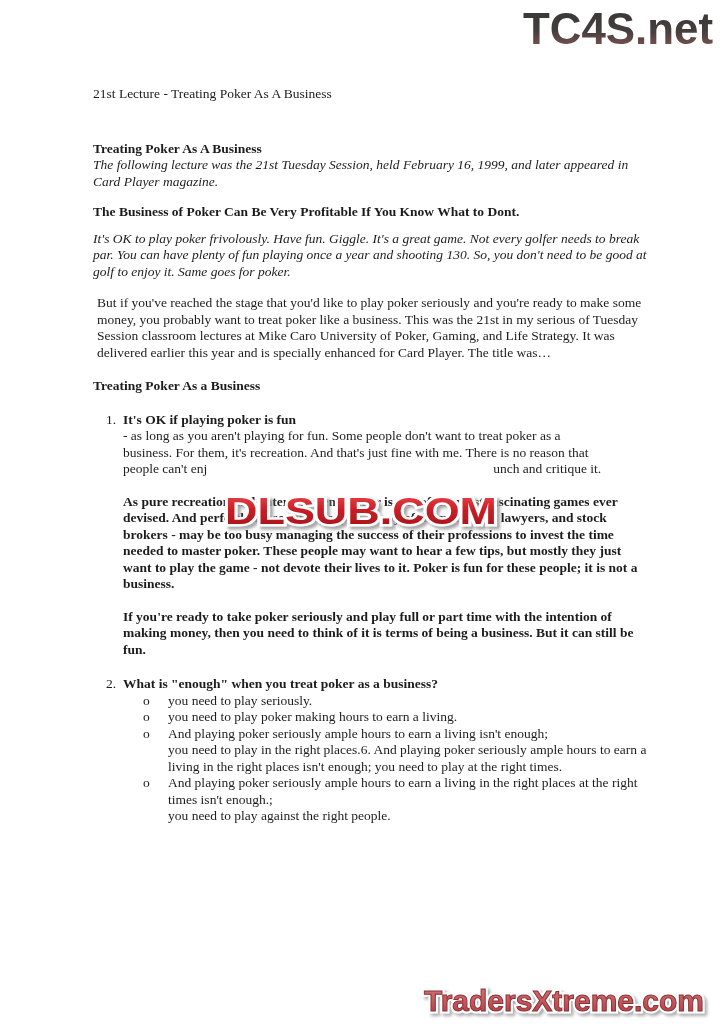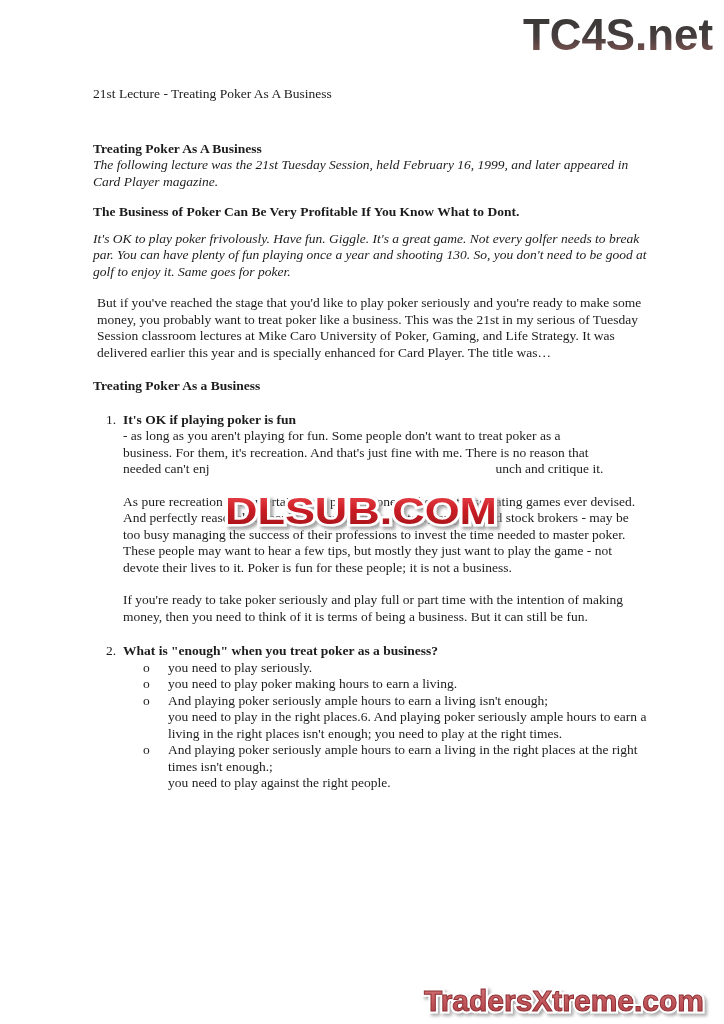--- a/index.html
+++ b/index.html
@@ -19,26 +19,26 @@
   .section-heading{font-weight:bold;margin:0 0 10px 0;}
   .para{margin:0 0 15px 0;font-style:italic;}
   .para2{margin:0 0 17px 4px;}
   .list-heading{font-weight:bold;margin:0 0 17px 0;}
   .list-item{display:flex;margin:0;}
   .num-marker{width:30px;text-align:left;padding-left:13px;box-sizing:border-box;flex:0 0 30px;}
   .item-body{flex:1;min-width:0;}
   .item-title{font-weight:bold;}
   .frag-line{white-space:nowrap;}
   .gap-spacer{display:inline-block;width:286px;}
-  .item-para{margin:16px 0 0 0;}
+  .item-para{margin:16px 0 0 0;font-weight:bold;}
   .item2-wrap{margin-top:18px;}
   .sub-bullet{display:flex;}
   .o-marker{width:45px;text-align:left;padding-left:20px;box-sizing:border-box;flex:0 0 45px;}
   .bullet-body{flex:1;min-width:0;}
-  .logo-top{position:absolute;top:8px;right:6px;text-align:right;}
+  .logo-top{position:absolute;top:2px;right:6px;text-align:right;}
   .watermark{position:absolute;left:219px;top:486px;}
   .logo-bottom{position:absolute;right:10px;top:978px;}
   svg text{font-family:"Liberation Sans","DejaVu Sans",sans-serif;font-weight:bold;}
 </style>
 </head>
 <body>
 
 <div class="logo-top">
   <svg width="200" height="50" viewBox="0 0 200 50">
     <defs>
@@ -69,21 +69,21 @@
 
   <p class="list-heading">Treating Poker As a Business</p>
 
   <div class="list-item">
     <span class="num-marker">1.</span>
     <div class="item-body">
       <div class="item-title">It's OK if playing poker is fun</div>
       <div>- as long as you aren't playing for fun. Some people don't want to treat poker as a</div>
       <div>business. For them, it's recreation. And that's just fine with me. There is no reason that</div>
       <div class="frag-line">
-        <span>needed can't enj</span><span class="gap-spacer"></span><span>unch and critique it.</span>
+        <span>people can't enj</span><span class="gap-spacer"></span><span>unch and critique it.</span>
       </div>
       <p class="item-para">As pure recreation and entertainment, poker is one of the most fascinating games ever devised. And perfectly reasonable people - many of them doctors, lawyers, and stock brokers - may be too busy managing the success of their professions to invest the time needed to master poker. These people may want to hear a few tips, but mostly they just want to play the game - not devote their lives to it. Poker is fun for these people; it is not a business.</p>
       <p class="item-para">If you're ready to take poker seriously and play full or part time with the intention of making money, then you need to think of it is terms of being a business. But it can still be fun.</p>
     </div>
   </div>
 
   <div class="list-item item2-wrap">
     <span class="num-marker">2.</span>
     <div class="item-body">
       <div class="item-title">What is "enough" when you treat poker as a business?</div>

